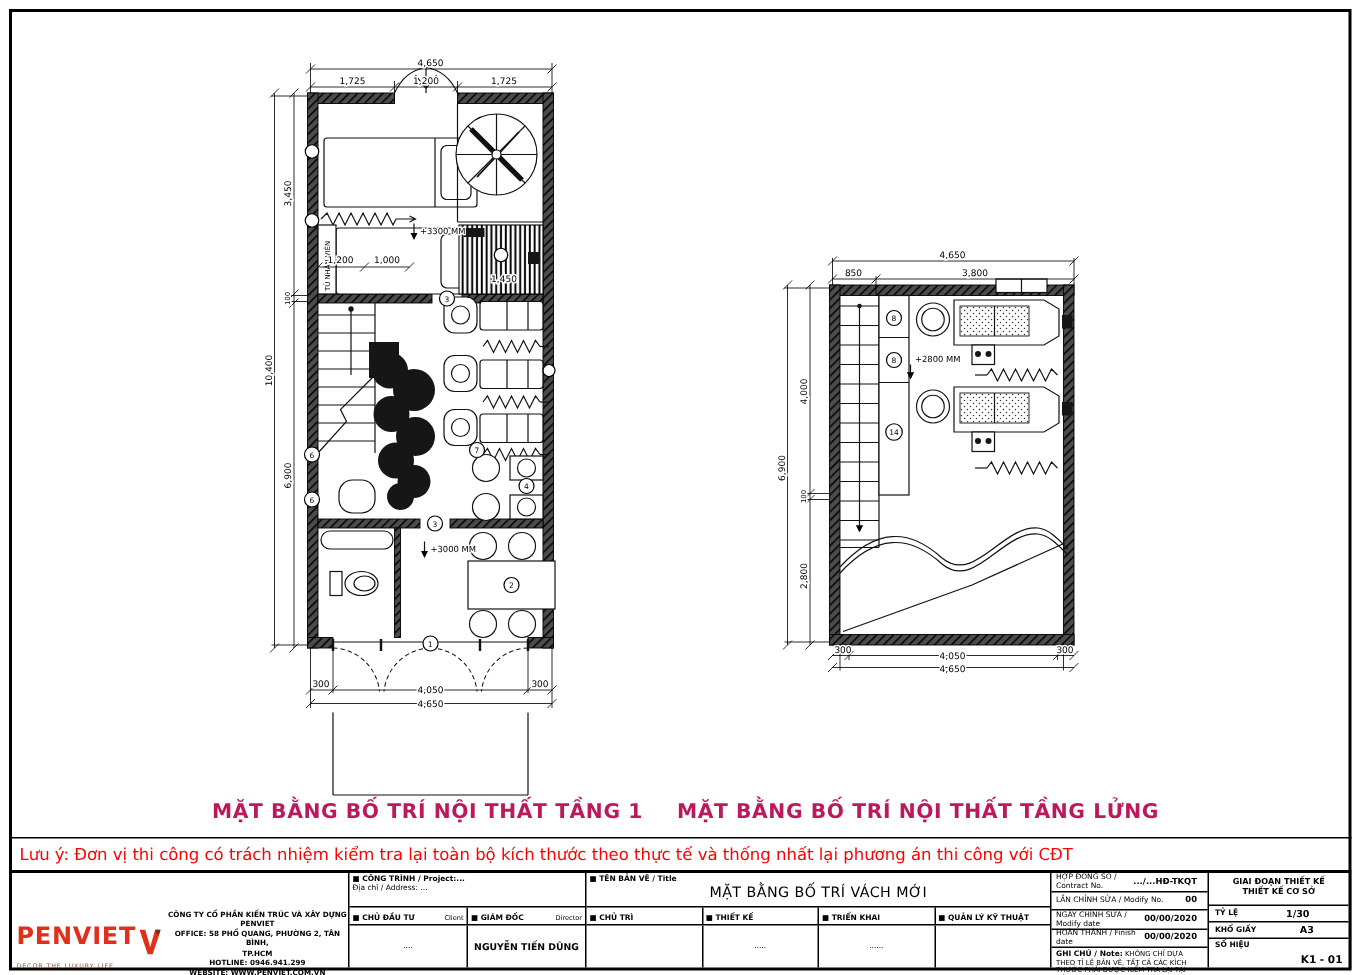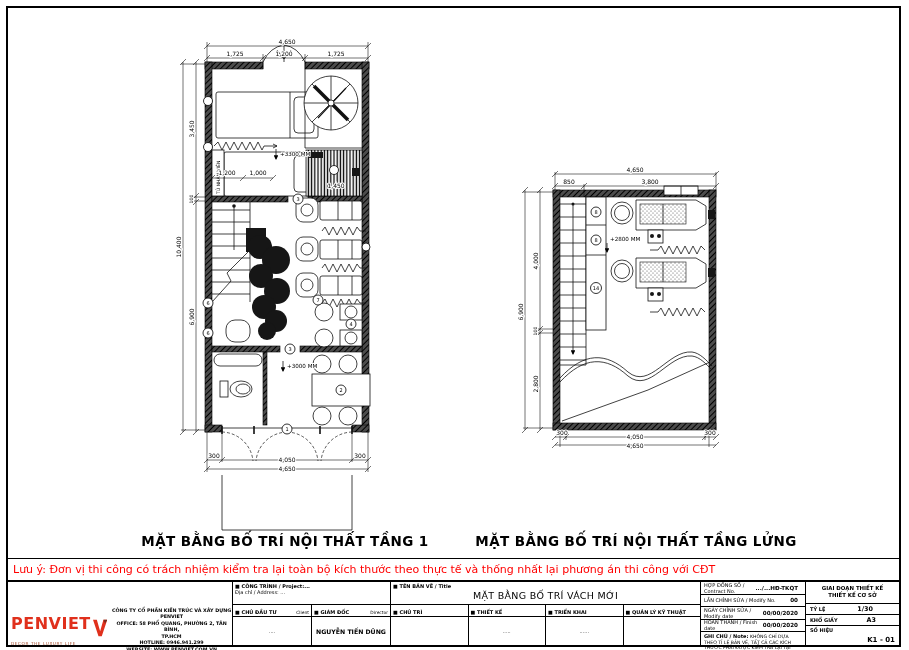--- a/index.html
+++ b/index.html
@@ -1,23 +1,23 @@
 <!DOCTYPE html>
 <html><head>
 <meta charset="utf-8">
 <style>
   html,body{margin:0;padding:0;width:909px;height:650px;background:#fff;
     font-family:"DejaVu Sans",sans-serif;position:relative;overflow:hidden;}
   .frame{position:absolute;left:6px;top:6px;width:895px;height:640px;
     border:2px solid #000;box-sizing:border-box;}
   .canvas{position:absolute;left:0;top:0;width:909px;height:650px;}
   .plan-title{position:absolute;font-weight:bold;font-size:13.5px;letter-spacing:.4px;
-    white-space:nowrap;transform:translateX(-50%);color:#000000;}
+    white-space:nowrap;transform:translateX(-50%);color:#be185d;}
   .t1{left:285px;top:533px;}
-  .t2{left:636px;top:533px;}
+  .t2{left:612px;top:533px;}
   .note{position:absolute;left:6px;top:558px;width:895px;height:34px;
     border-top:1.5px solid #000;box-sizing:border-box;color:#ff0000;
     font-size:11px;padding:4px 0 0 7px;}
   
   .tb{position:absolute;left:6px;top:580px;width:895px;height:67px;box-sizing:border-box;
     border:2px solid #000;display:flex;background:#fff;font-size:5px;color:#000;}
   .tb .col{box-sizing:border-box;border-left:1px solid #000;display:flex;flex-direction:column;}
   .tb .col:first-child{border-left:none;}
   .c-logo{width:224px;flex-direction:row !important;align-items:center;gap:5px;padding:2px 3px;margin-top:34px;}
   .logo-block{width:96px;text-align:center;}

